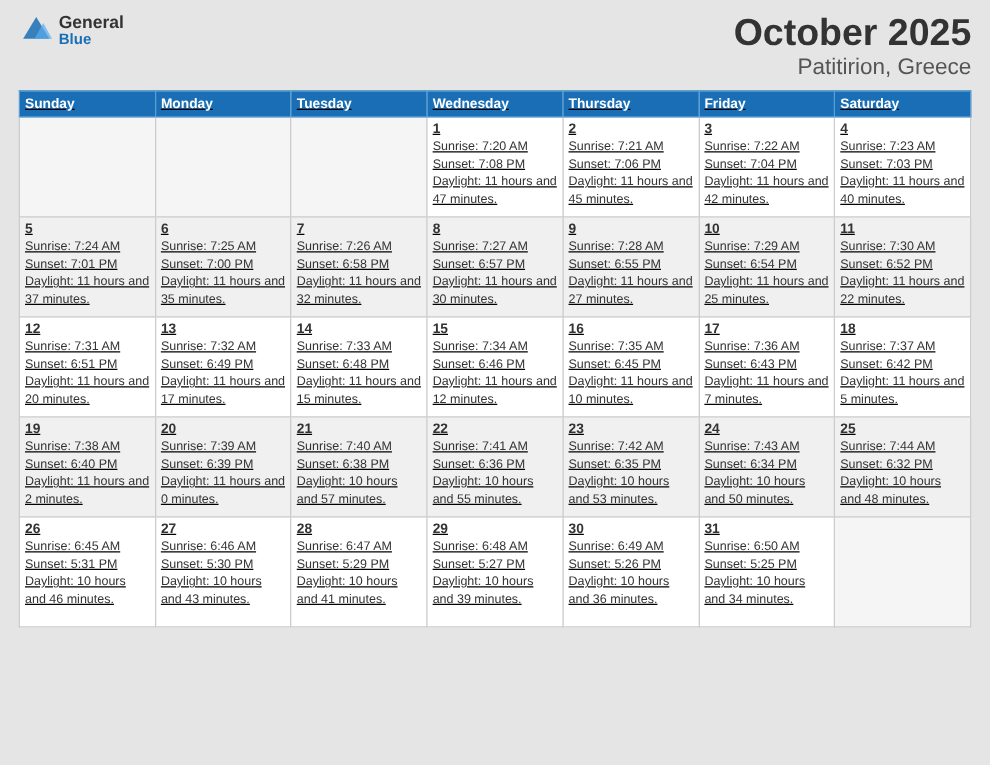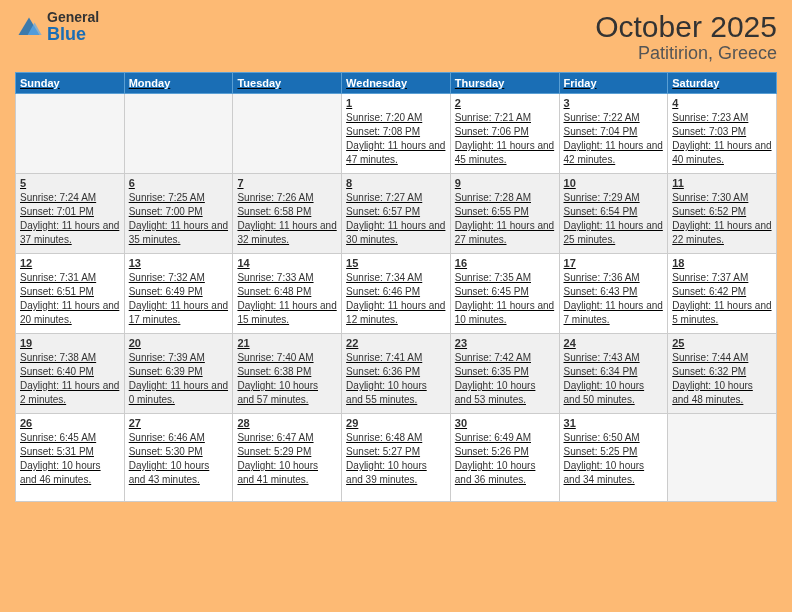--- a/index.html
+++ b/index.html
@@ -6,21 +6,21 @@
     body {
       font-family: Arial, sans-serif;
       background: #fff;
       width: 792px;
       height: 612px;
       overflow: hidden;
     }
     .page {
       width: 792px;
       height: 612px;
-      background: #fdba74;
+      background: #e5e5e5;
       padding: 10px 15px;
     }
     .header {
       display: flex;
       justify-content: space-between;
       align-items: flex-start;
       margin-bottom: 8px;
     }
     .logo {
       display: flex;
@@ -31,34 +31,34 @@
       display: flex;
       flex-direction: column;
       line-height: 1.1;
     }
     .logo-general {
       font-size: 14px;
       font-weight: bold;
       color: #333;
     }
     .logo-blue {
-      font-size: 18px;
+      font-size: 12px;
       font-weight: bold;
       color: #1a6eb5;
     }
     .logo-icon {
       width: 28px;
       height: 28px;
     }
     .title-area {
       text-align: right;
     }
     .month-title {
       font-size: 30px;
-      font-weight: normal;
+      font-weight: bold;
       color: #333;
       line-height: 1.1;
     }
     .subtitle {
       font-size: 18px;
       color: #555;
     }
     .calendar {
       width: 100%;
       border-collapse: collapse;

